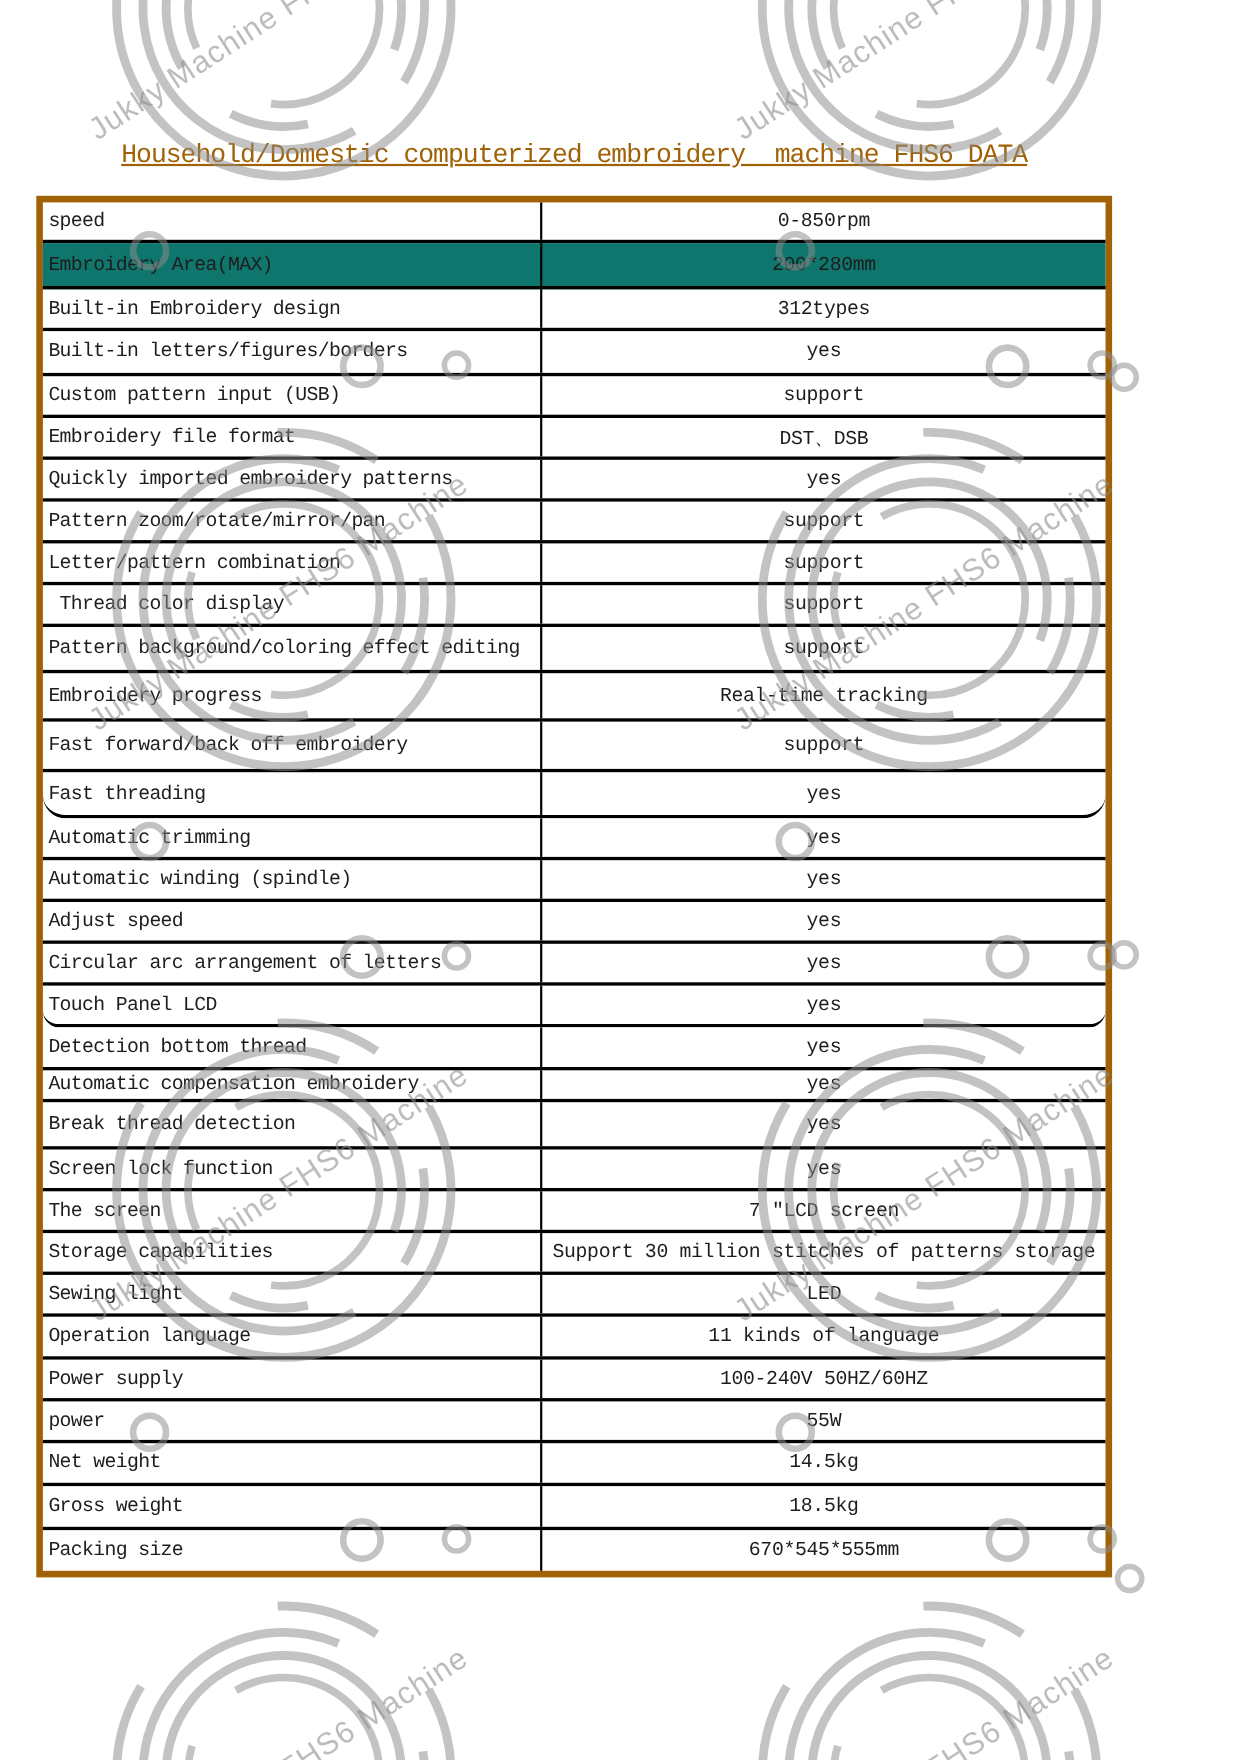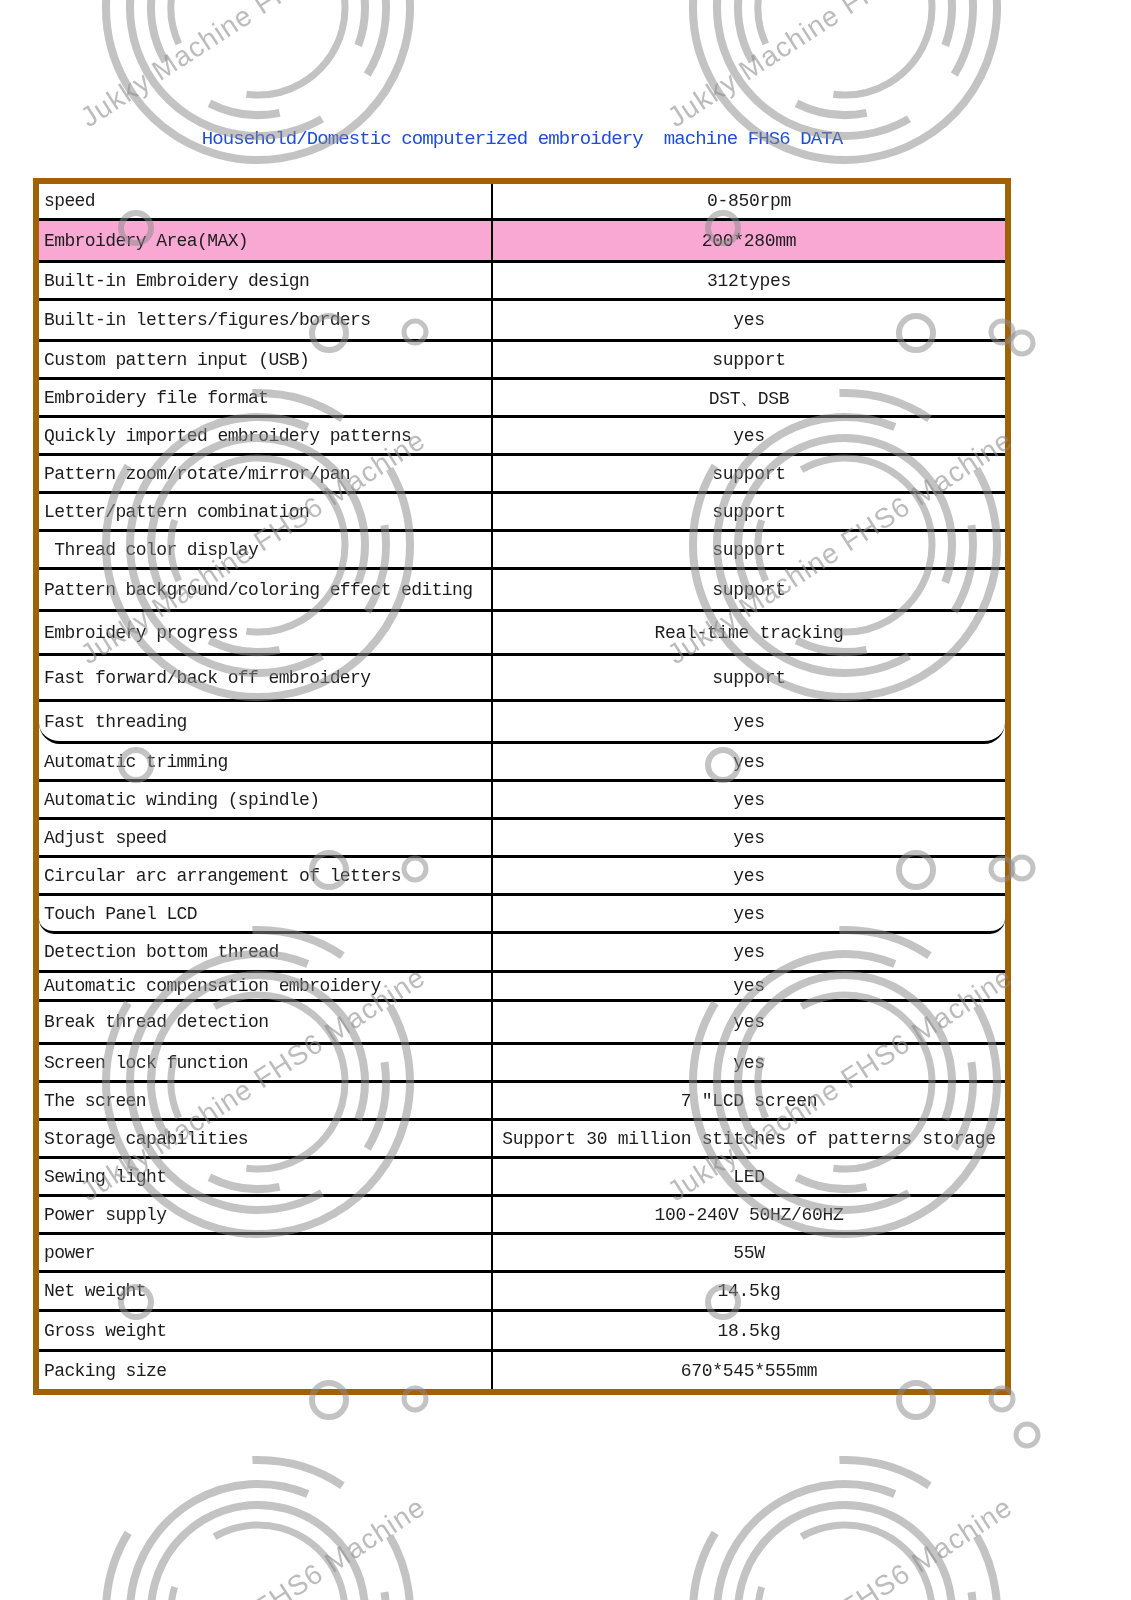--- a/index.html
+++ b/index.html
@@ -4,22 +4,22 @@
 <style>
   html,body{margin:0;padding:0;}
   body{
     width:1131px;height:1600px;position:relative;overflow:hidden;
     background:#ffffff;
     font-family:"Liberation Mono","DejaVu Sans Mono",monospace;
   }
   .page{position:absolute;inset:0;}
   .doc-title{
     position:absolute;left:33px;top:128px;width:978px;
-    text-align:center;font-size:19px;letter-spacing:-0.9px;
-    color:#1d4ed8;white-space:pre;
+    text-align:center;font-size:24px;letter-spacing:-0.9px;
+    color:#a16207;white-space:pre;text-decoration:underline;
   }
   .spec-table{
     position:absolute;left:33px;top:178px;width:978px;
     border:6px solid #a16207;box-sizing:border-box;z-index:1;
     background:transparent;
   }
   .row{display:flex;border-bottom:3px solid #000;box-sizing:border-box;}
   .row:last-child{border-bottom:none;}
   .cell{
     font-size:18px;color:#1d1d1d;display:flex;align-items:center;
@@ -35,21 +35,21 @@
 </head>
 <body>
 
 <div class="page">
   <div class="doc-title">Household/Domestic computerized embroidery  machine FHS6 DATA</div>
   <div class="spec-table" id="specTable">
       <div class="row" style="height: 37px;">
         <div class="cell label">speed</div>
         <div class="cell value">0-850rpm</div>
       </div>
-      <div class="row" style="height: 42px; background: #f9a8d4;">
+      <div class="row" style="height: 42px; background: #0f766e;">
         <div class="cell label">Embroidery Area(MAX)</div>
         <div class="cell value">200*280mm</div>
       </div>
       <div class="row" style="height: 38px;">
         <div class="cell label">Built-in Embroidery design</div>
         <div class="cell value">312types</div>
       </div>
       <div class="row" style="height: 41px;">
         <div class="cell label">Built-in letters/figures/borders</div>
         <div class="cell value">yes</div>
@@ -134,20 +134,24 @@
         <div class="cell label">The screen</div>
         <div class="cell value">7 ″LCD screen</div>
       </div>
       <div class="row" style="height: 38px;">
         <div class="cell label">Storage capabilities</div>
         <div class="cell value">Support 30 million stitches of patterns storage</div>
       </div>
       <div class="row" style="height: 38px;">
         <div class="cell label">Sewing light</div>
         <div class="cell value">LED</div>
+      </div>
+      <div class="row" style="height: 39px;">
+        <div class="cell label">Operation language</div>
+        <div class="cell value">11 kinds of language</div>
       </div>
       <div class="row" style="height: 38px;">
         <div class="cell label">Power supply</div>
         <div class="cell value">100-240V 50HZ/60HZ</div>
       </div>
       <div class="row" style="height: 38px;">
         <div class="cell label">power</div>
         <div class="cell value">55W</div>
       </div>
       <div class="row" style="height: 39px;">

